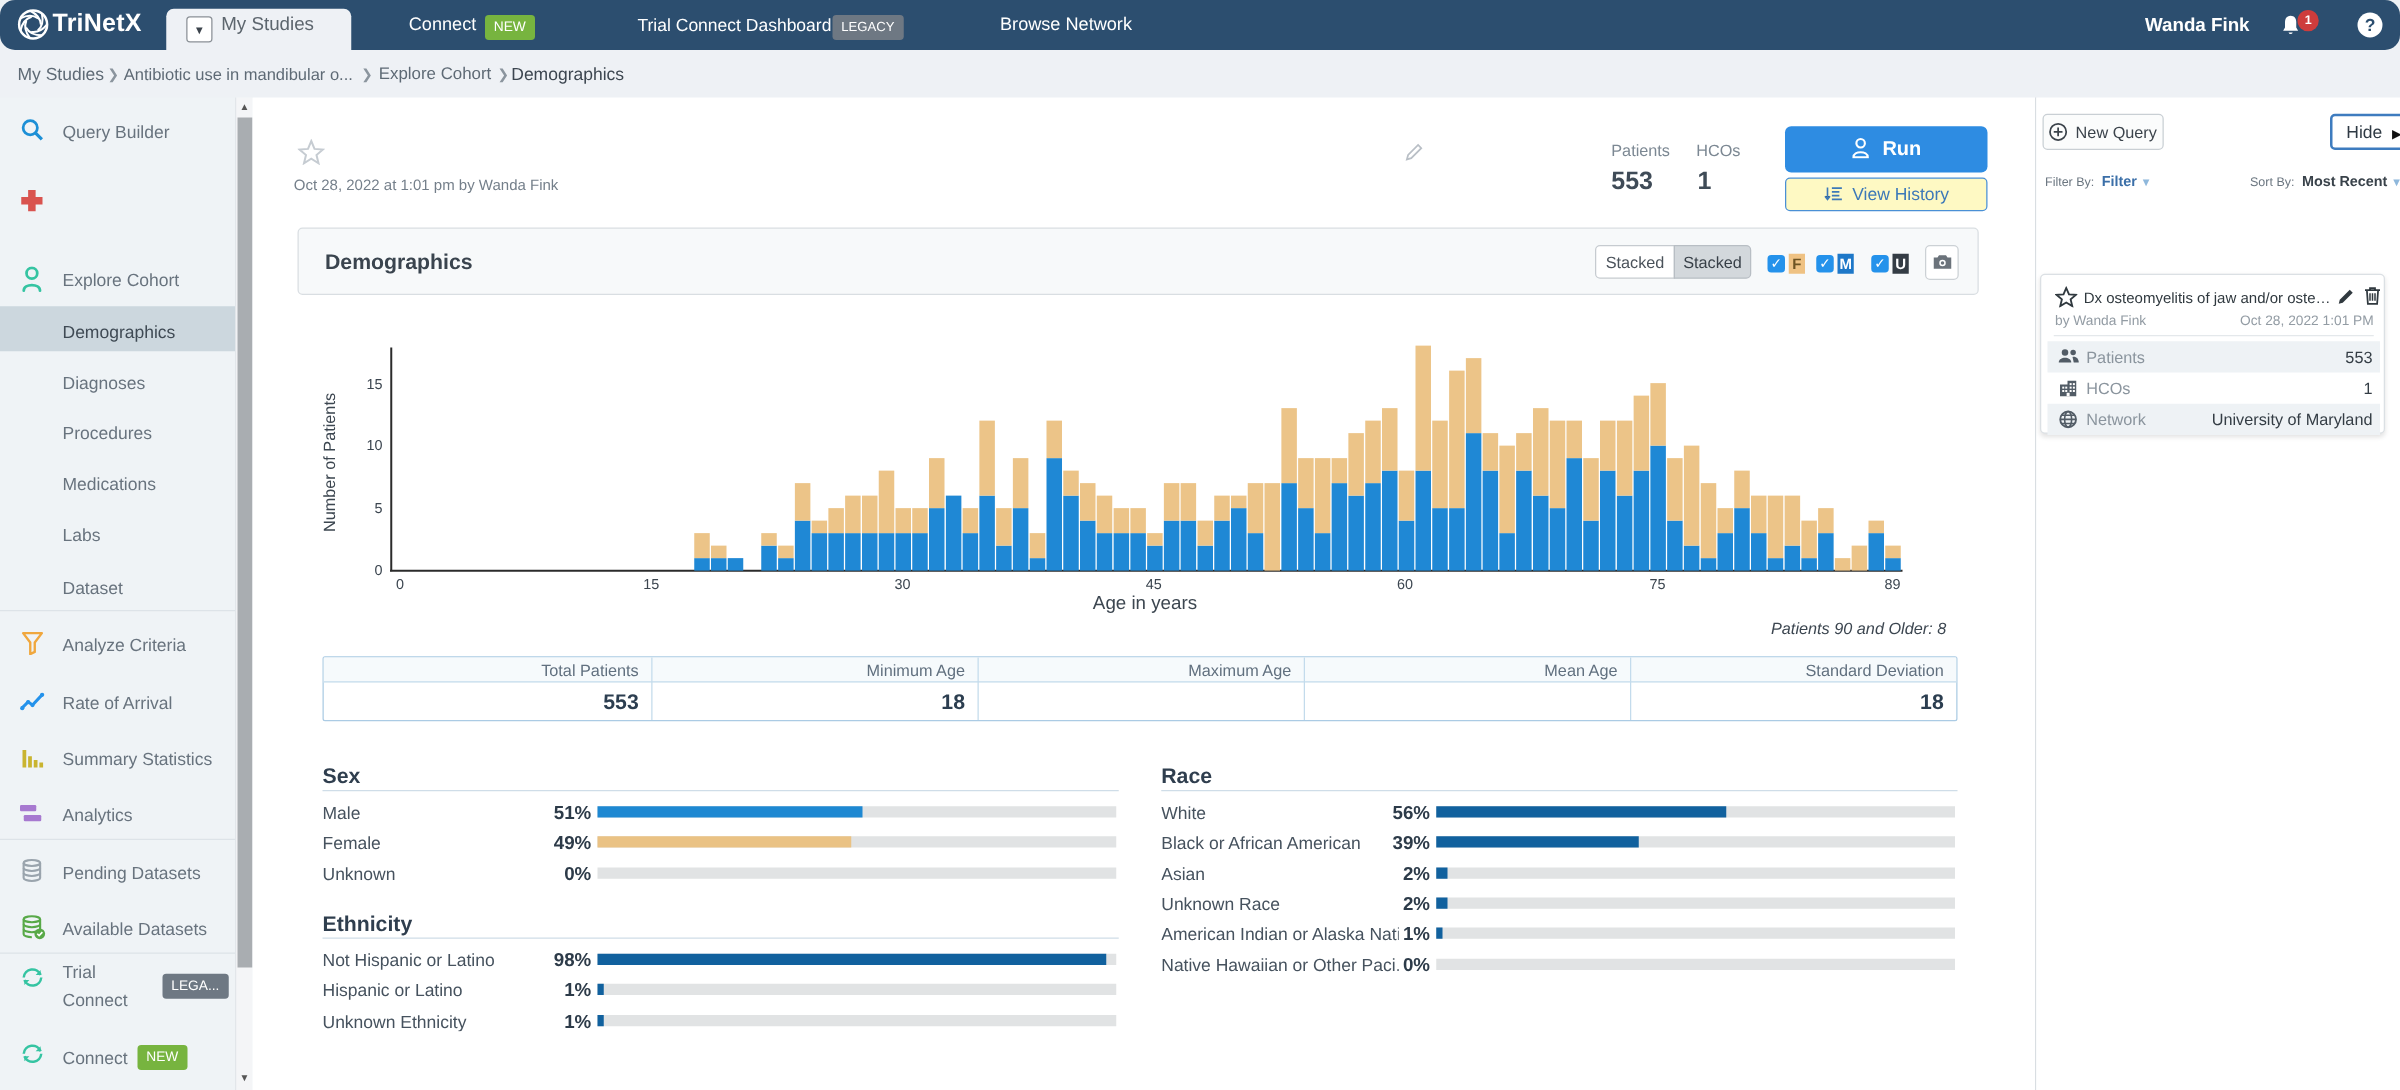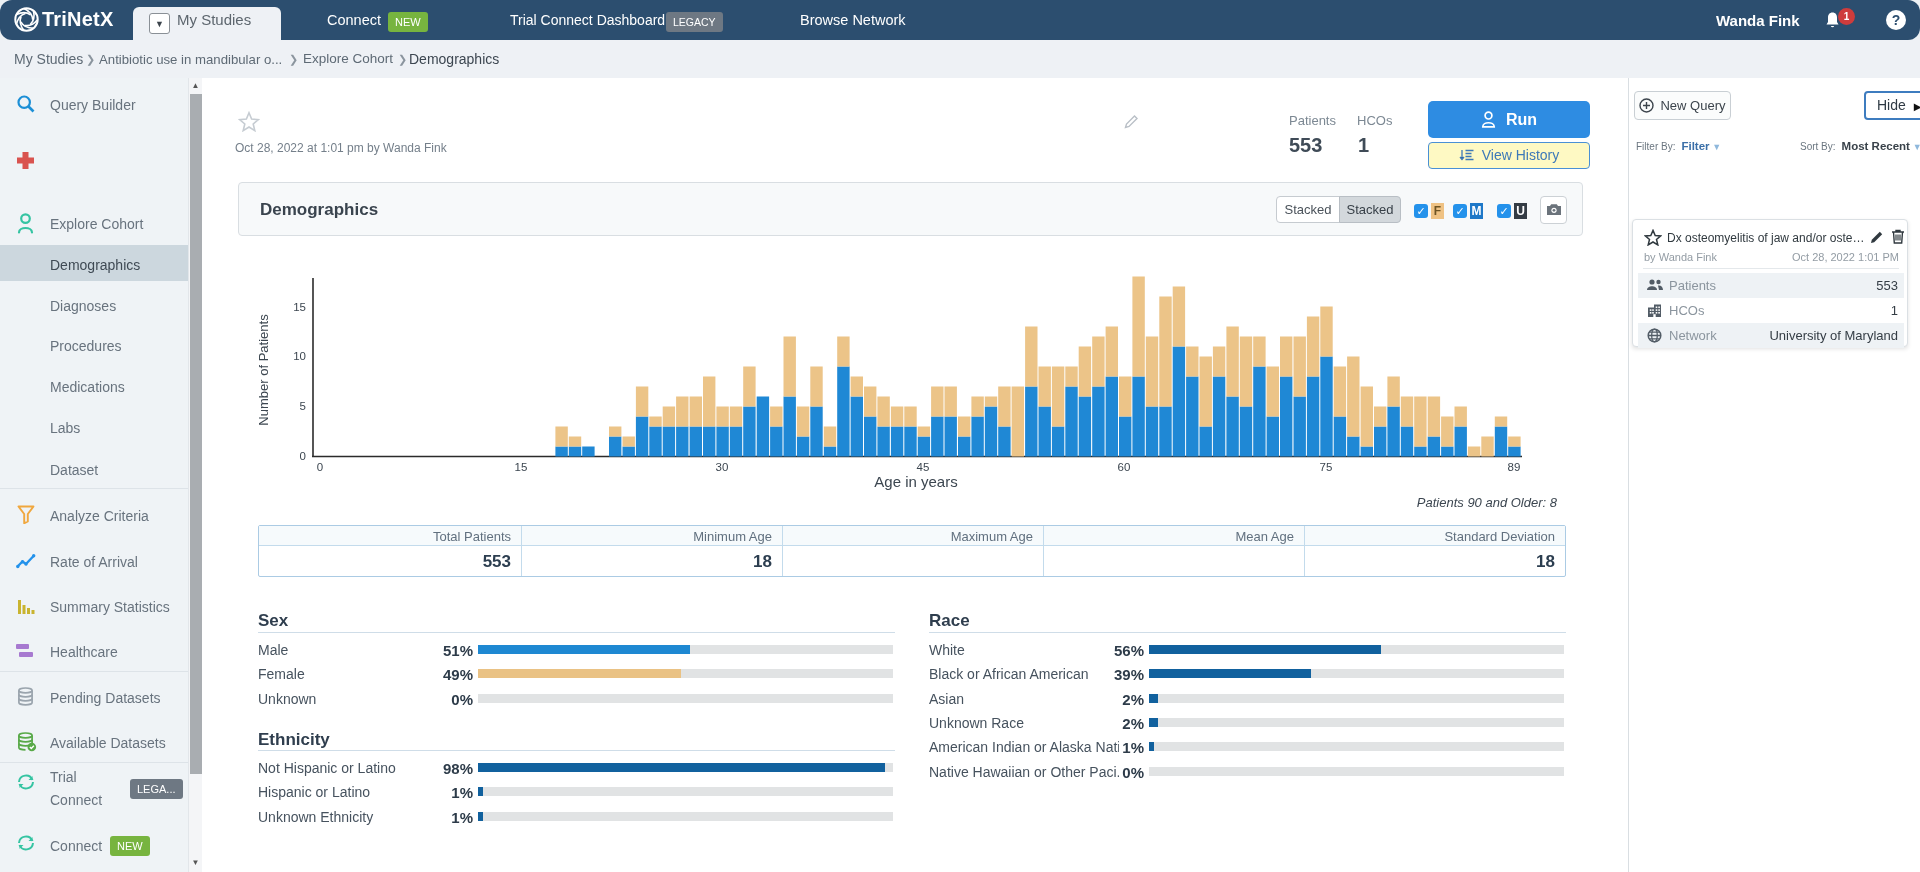--- a/index.html
+++ b/index.html
@@ -204,21 +204,21 @@
       </svg>
       <div class="txt" style="top:2px">Summary Statistics</div>
     </div>
   <div class="item" style="top:563px">
       <svg class="abs" style="left:16px;top:3px" width="20" height="14" viewBox="0 0 20 14">
         <g fill="#a779d0">
           <rect x="0" y="0" width="13" height="5" rx="1"></rect>
           <rect x="3" y="8" width="14" height="5" rx="1"></rect>
         </g>
       </svg>
-      <div class="txt" style="top:2px">Healthcare</div>
+      <div class="txt" style="top:2px">Analytics</div>
     </div>
   <div class="divider" style="top:593px"></div>
   <div class="item" style="top:609px">
       <svg class="abs" style="left:17px;top:0" width="17" height="19" viewBox="0 0 17 19">
         <g fill="none" stroke="#9aa4ad" stroke-width="1.7">
           <ellipse cx="8.5" cy="3.4" rx="6.6" ry="2.4"></ellipse>
           <path d="M1.9 3.4 v4 c0 1.3 3 2.4 6.6 2.4 s6.6 -1.1 6.6 -2.4 v-4"></path>
           <path d="M1.9 7.4 v4 c0 1.3 3 2.4 6.6 2.4 s6.6 -1.1 6.6 -2.4 v-4"></path>
           <path d="M1.9 11.4 v4 c0 1.3 3 2.4 6.6 2.4 s6.6 -1.1 6.6 -2.4 v-4"></path>
         </g>

